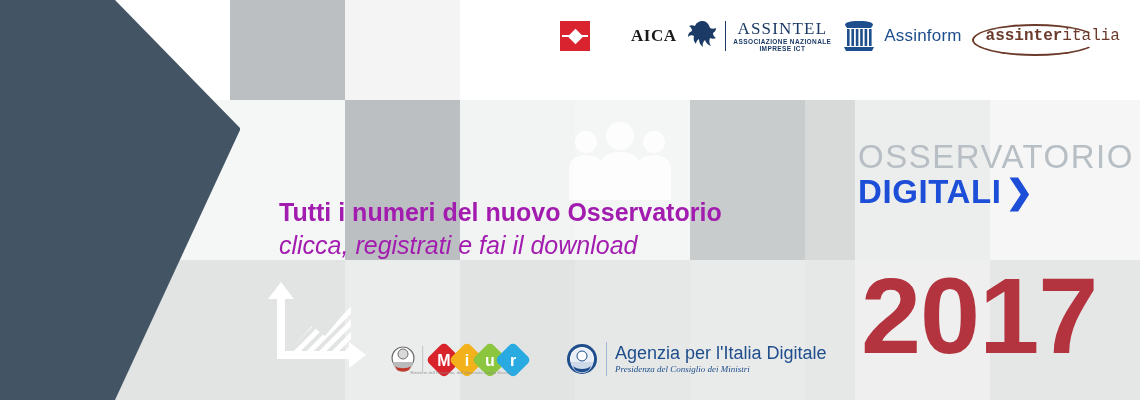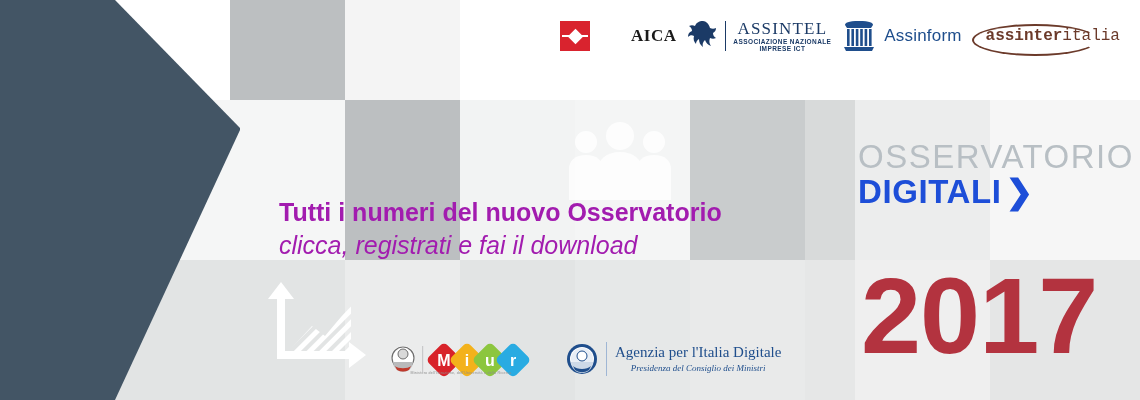--- a/index.html
+++ b/index.html
@@ -106,22 +106,22 @@
   
   #miur{position:absolute;left:386px;top:336px;width:150px;height:48px;}
   #miur-sub{
     position:absolute;left:386px;top:371px;width:150px;
     font-size:3.6px;color:#8d8d8d;letter-spacing:.25px;
     white-space:nowrap;text-align:center;
   }
   #agid{position:absolute;left:566px;top:338px;height:42px;display:flex;align-items:center;}
   #agid-rule{width:1px;height:34px;background:#9fb6d4;margin:0 8px;}
   #agid-text{display:flex;flex-direction:column;justify-content:center;}
-  #agid-t1{font-family:Liberation Serif, serif;font-size:15px;color:#1f4e8c;line-height:1.15;}
-  #agid-t2{font-family:"Liberation Serif",serif;font-style:italic;font-size:9px;color:#1f4e8c;line-height:1.2;margin-top:1px;text-align:center;}
+  #agid-t1{font-family:Liberation Sans, sans-serif;font-size:18px;color:#1f4e8c;line-height:1.15;}
+  #agid-t2{font-family:"Liberation Serif",serif;font-style:italic;font-size:9px;color:#1f4e8c;line-height:1.2;margin-top:1px;}
 </style>
 </head>
 <body>
 
 <div id="banner">
 
   <div id="tiles">
       <div class="tile" style="left: 0px; top: 0px; width: 230px; height: 100px; background: rgb(255, 255, 255);"></div>
       <div class="tile" style="left: 230px; top: 0px; width: 115px; height: 100px; background: rgb(188, 191, 193);"></div>
       <div class="tile" style="left: 345px; top: 0px; width: 115px; height: 100px; background: rgb(244, 244, 244);"></div>

